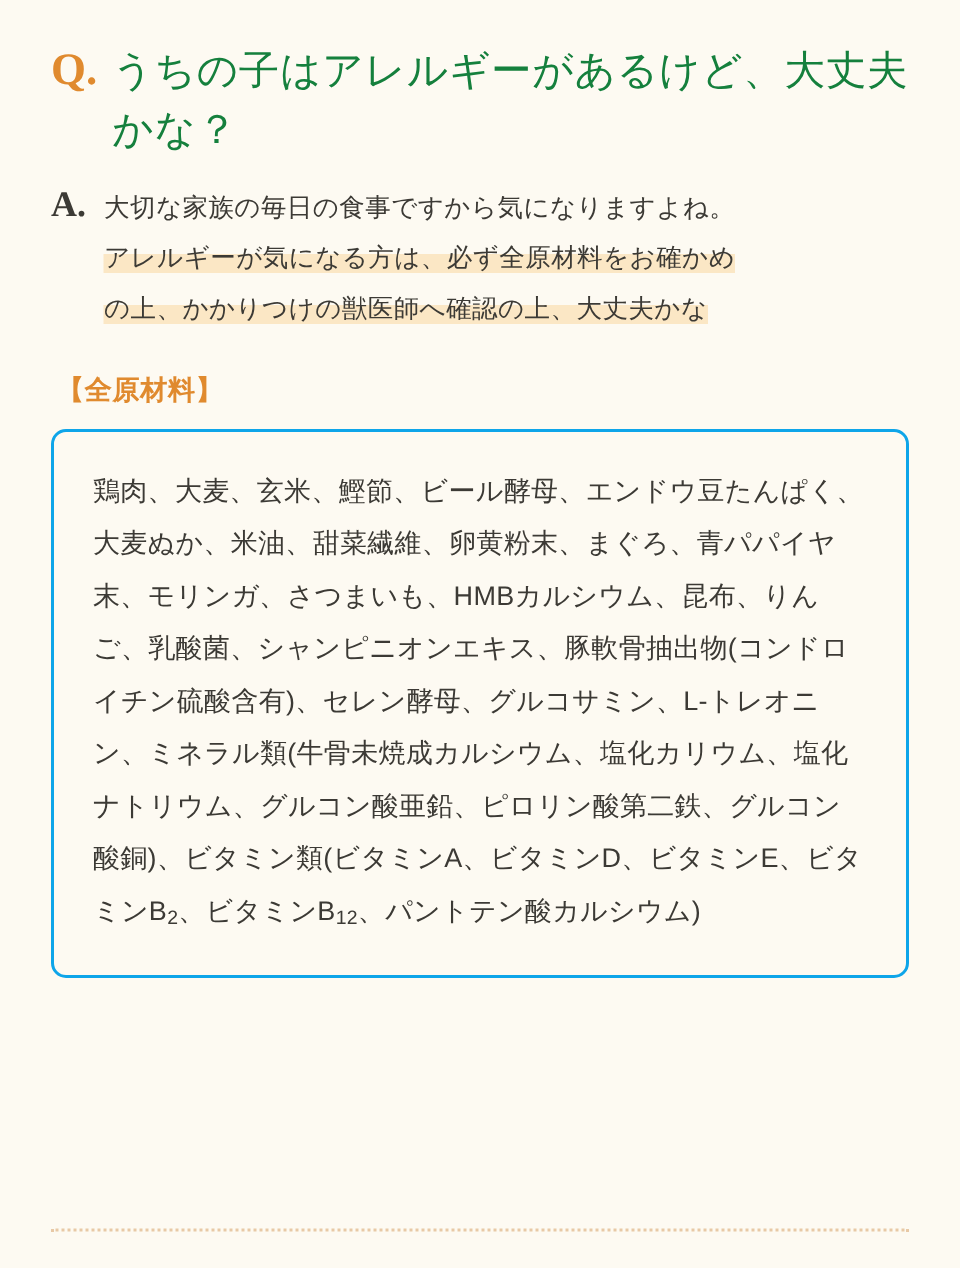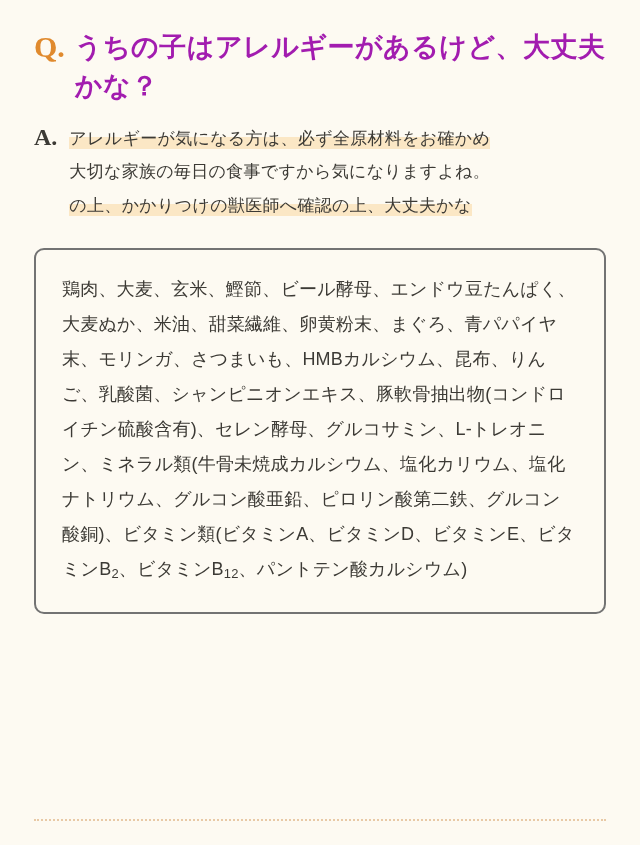--- a/index.html
+++ b/index.html
@@ -33,23 +33,23 @@
   .q-mark {
     color: #e08a2e;
     font-size: 30px;
     font-weight: bold;
     line-height: 1.25;
     margin-right: 10px;
     flex: 0 0 auto;
     font-family: "Liberation Serif", serif;
   }
   .q-text {
-    color: #a21caf;
+    color: #15803d;
     font-size: 27px;
-    font-weight: bold;
+    font-weight: normal;
     line-height: 1.45;
     letter-spacing: 0.5px;
   }
 
   
   .qa-answer {
     display: flex;
     align-items: flex-start;
     margin-bottom: 26px;
   }
@@ -80,21 +80,21 @@
   .ing-heading {
     color: #e08a2e;
     font-size: 18px;
     font-weight: bold;
     margin: 0 0 14px 4px;
     letter-spacing: 0.5px;
   }
 
   
   .ing-box {
-    border: 2px solid #737373;
+    border: 2px solid #0ea5e9;
     border-radius: 10px;
     padding: 22px 26px 24px 26px;
     box-sizing: border-box;
     background: #fdfaf2;
   }
   .ing-text {
     font-size: 18px;
     line-height: 1.95;
     color: #3c3a35;
     letter-spacing: 0.2px;
@@ -123,26 +123,27 @@
 <div class="page">
 
   <div class="qa-question">
     <span class="q-mark">Q.</span>
     <span class="q-text">うちの子はアレルギーがあるけど、大丈夫かな？</span>
   </div>
 
   <div class="qa-answer">
     <span class="a-mark">A.</span>
     <div class="a-text">
+      <span class="line">大切な家族の毎日の食事ですから気になりますよね。</span>
       <span class="line"><span class="hl">アレルギーが気になる方は、必ず全原材料をお確かめ</span></span>
-      <span class="line">大切な家族の毎日の食事ですから気になりますよね。</span>
       <span class="line"><span class="hl">の上、かかりつけの獣医師へ確認の上、大丈夫かな</span></span>
     </div>
   </div>
 
+  <div class="ing-heading">【全原材料】</div>
 
   <div class="ing-box">
     <div class="ing-text">鶏肉、大麦、玄米、鰹節、ビール酵母、エンドウ豆たんぱく、大麦ぬか、米油、甜菜繊維、卵黄粉末、まぐろ、青パパイヤ末、モリンガ、さつまいも、HMBカルシウム、昆布、りんご、乳酸菌、シャンピニオンエキス、豚軟骨抽出物(コンドロイチン硫酸含有)、セレン酵母、グルコサミン、L-トレオニン、ミネラル類(牛骨未焼成カルシウム、塩化カリウム、塩化ナトリウム、グルコン酸亜鉛、ピロリン酸第二鉄、グルコン酸銅)、ビタミン類(ビタミンA、ビタミンD、ビタミンE、ビタミンB<sub>2</sub>、ビタミンB<sub>12</sub>、パントテン酸カルシウム)</div>
   </div>
 
   <div class="divider"></div>
 
 </div>
 
 </body></html>

